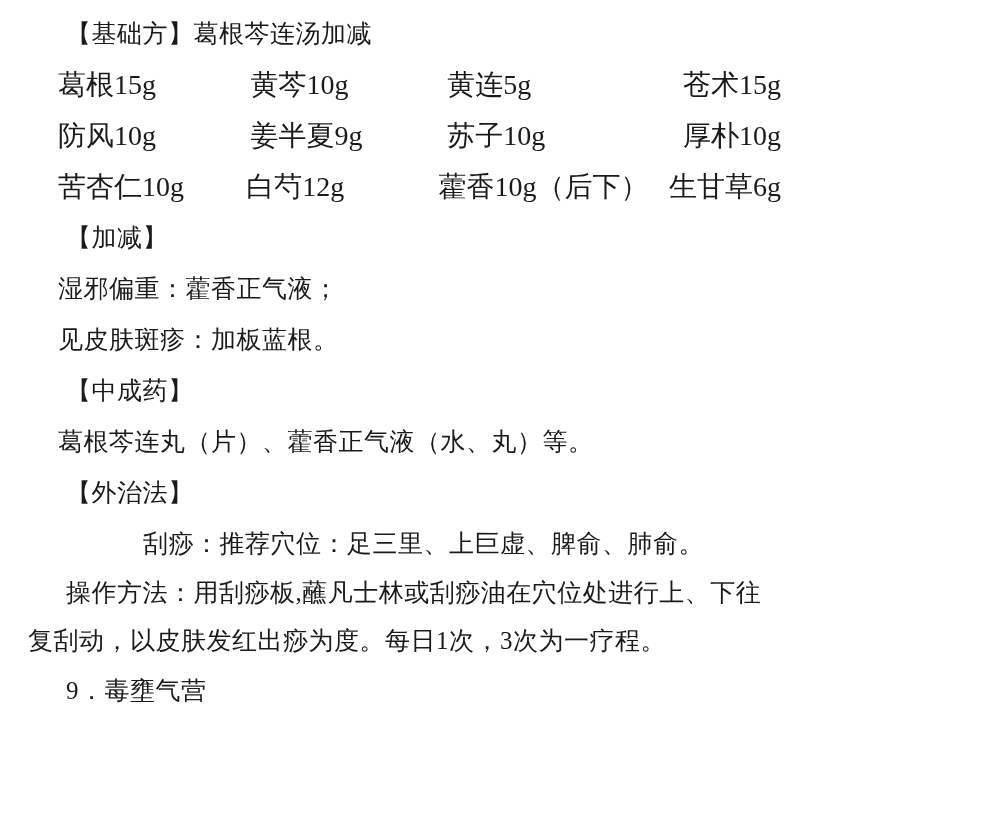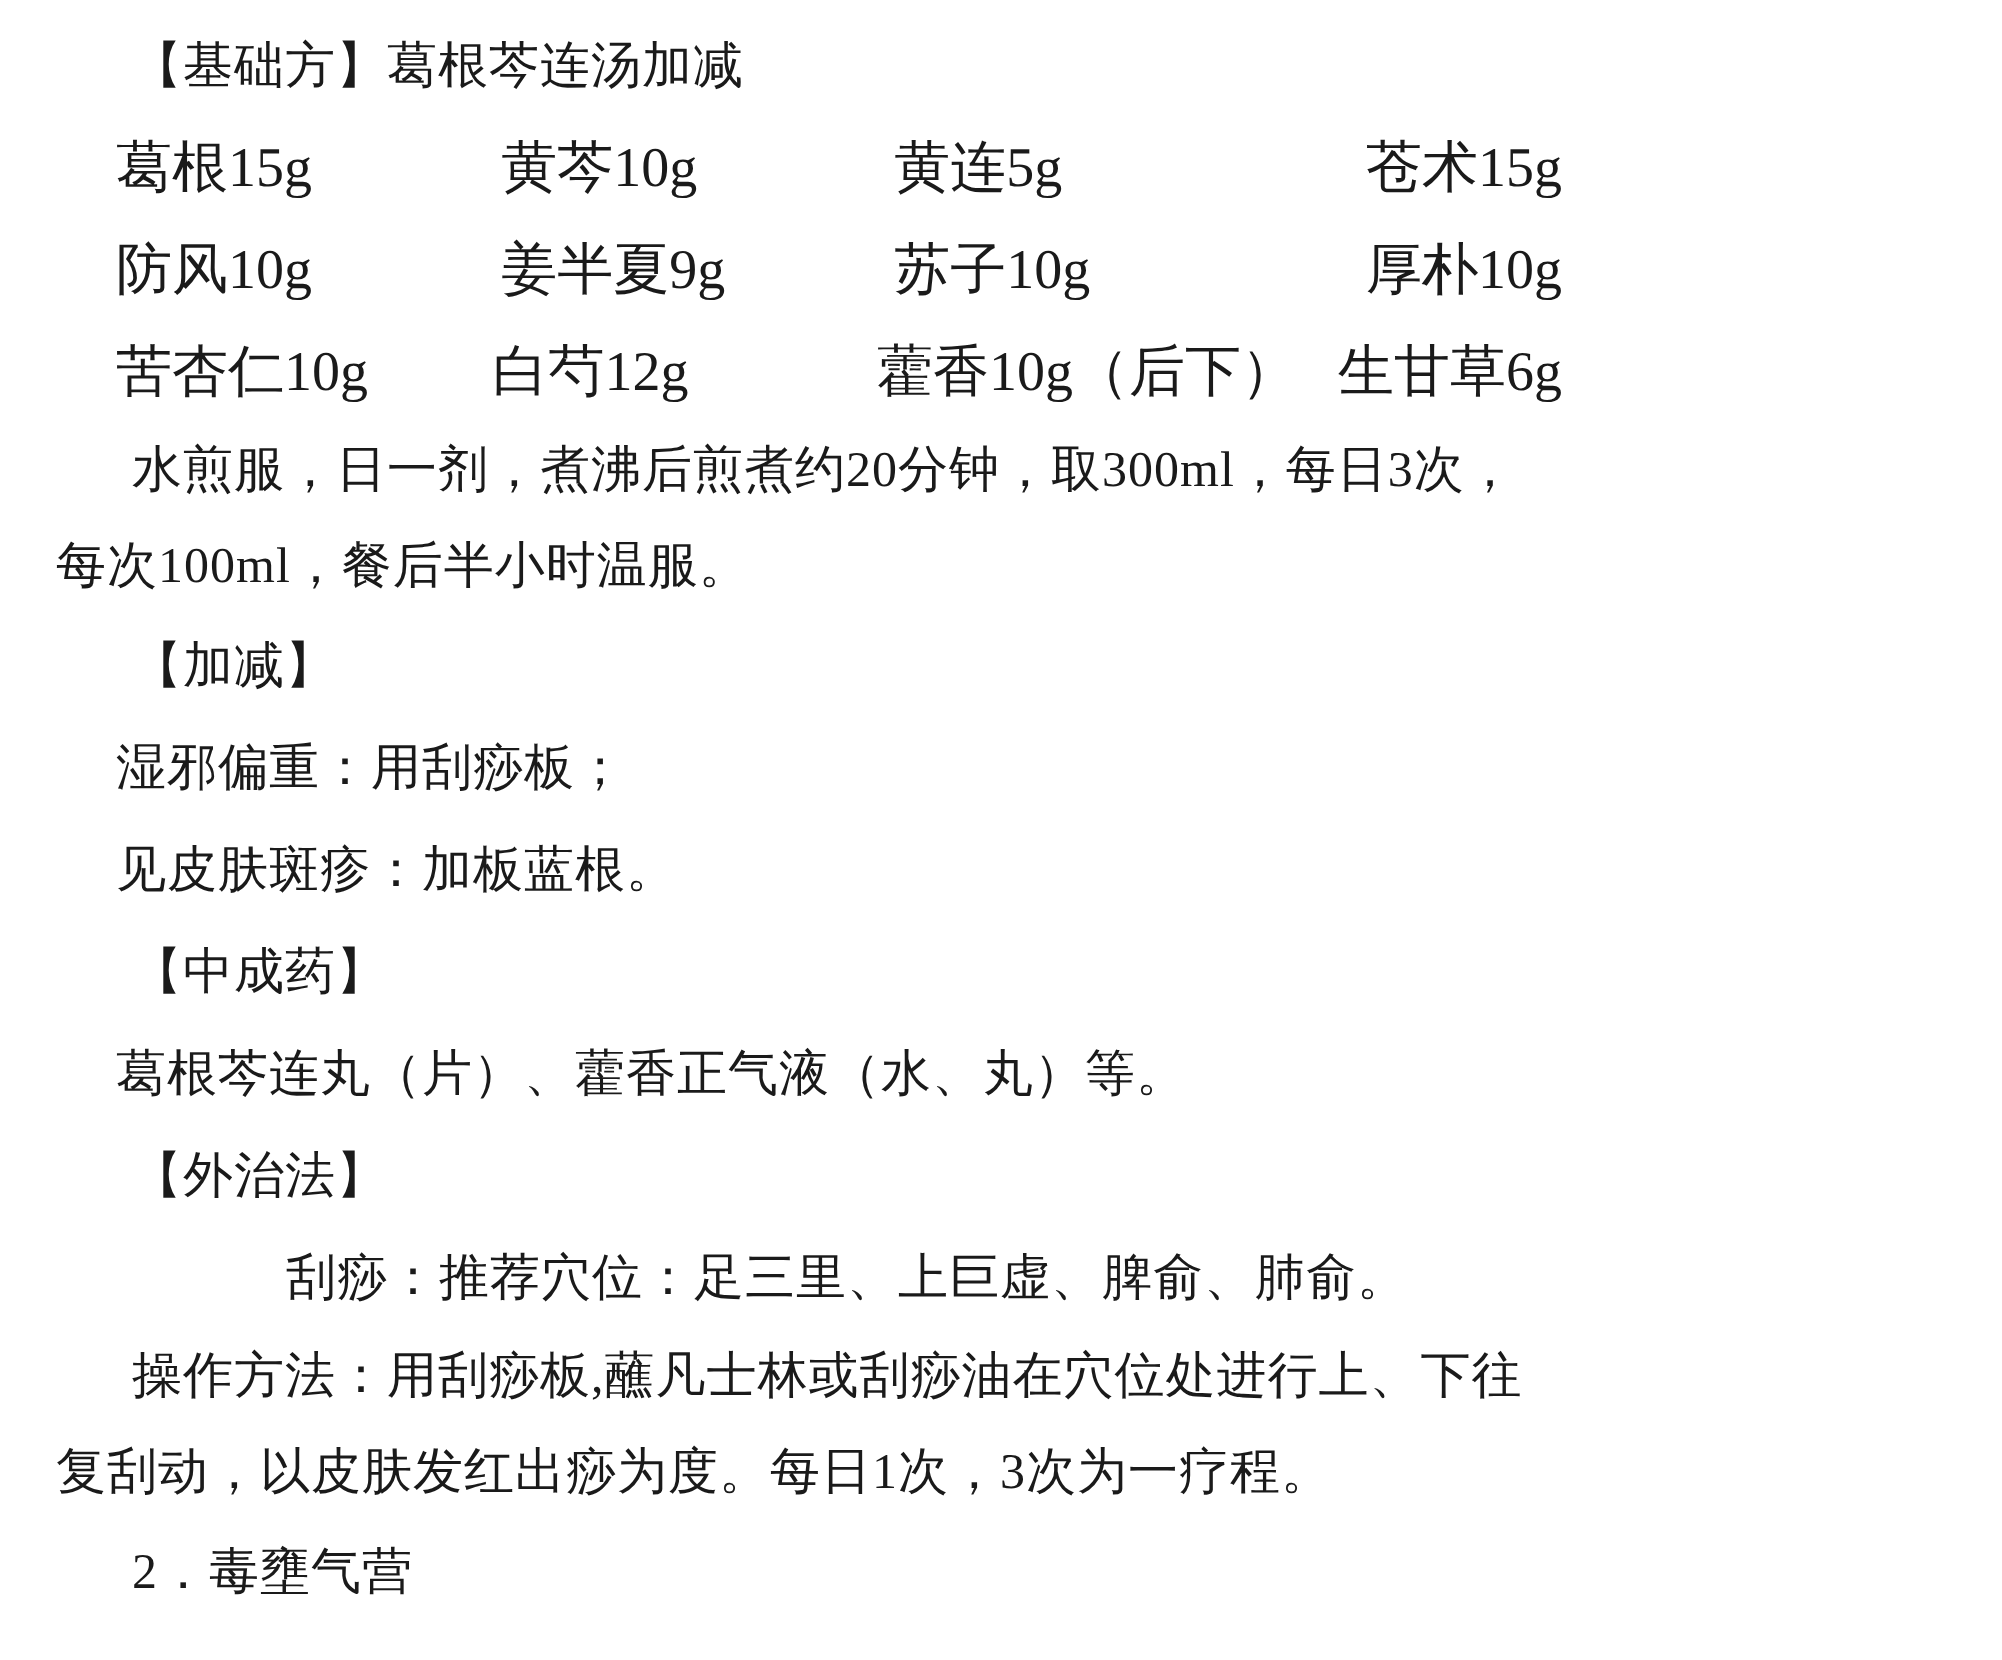--- a/index.html
+++ b/index.html
@@ -81,30 +81,29 @@
     <span class="herb c4">厚朴10g</span>
   </div>
 
   <div class="herb-row">
     <span class="herb c1">苦杏仁10g</span>
     <span class="herb c2">白芍12g</span>
     <span class="herb c3">藿香10g（后下）</span>
     <span class="herb c4">生甘草6g</span>
   </div>
 
-  <div class="line para-wrap">水煎服，日一剂，煮沸后煎煮约20分钟，取300ml，每日3次，每次100ml，餐后半小时温服。</div>
 
   <div class="line heading">【加减】</div>
 
-  <div class="line body-line">湿邪偏重：用刮痧板；</div>
+  <div class="line body-line">湿邪偏重：藿香正气液；</div>
   <div class="line body-line">见皮肤斑疹：加板蓝根。</div>
 
   <div class="line heading">【中成药】</div>
   <div class="line body-line">葛根芩连丸（片）、藿香正气液（水、丸）等。</div>
 
   <div class="line heading">【外治法】</div>
   <div class="line para">刮痧：推荐穴位：足三里、上巨虚、脾俞、肺俞。</div>
 
   <div class="line para-wrap">操作方法：用刮痧板,蘸凡士林或刮痧油在穴位处进行上、下往复刮动，以皮肤发红出痧为度。每日1次，3次为一疗程。</div>
 
-  <div class="line numbered">2．毒壅气营</div>
+  <div class="line numbered">9．毒壅气营</div>
 
 </div>
 
 </body></html>

